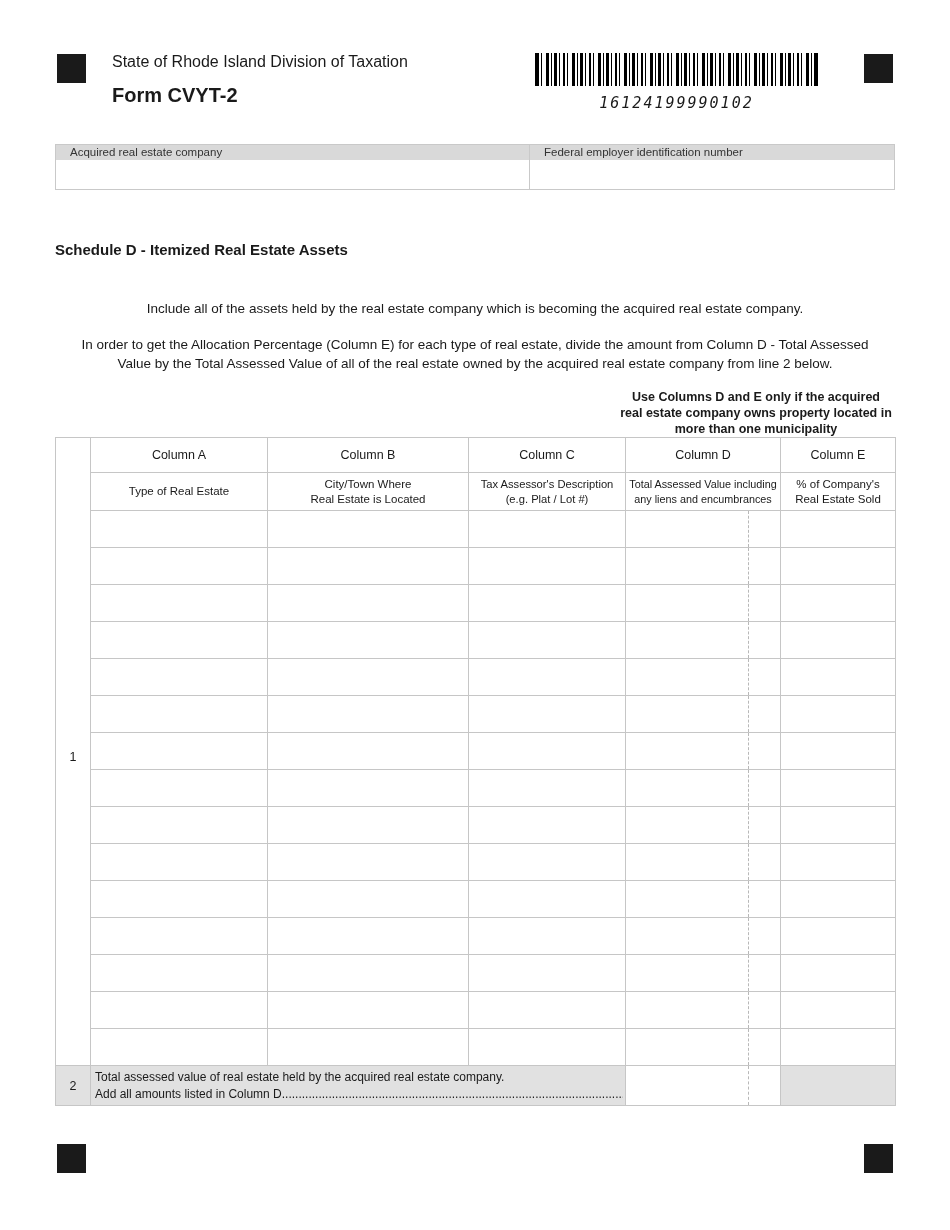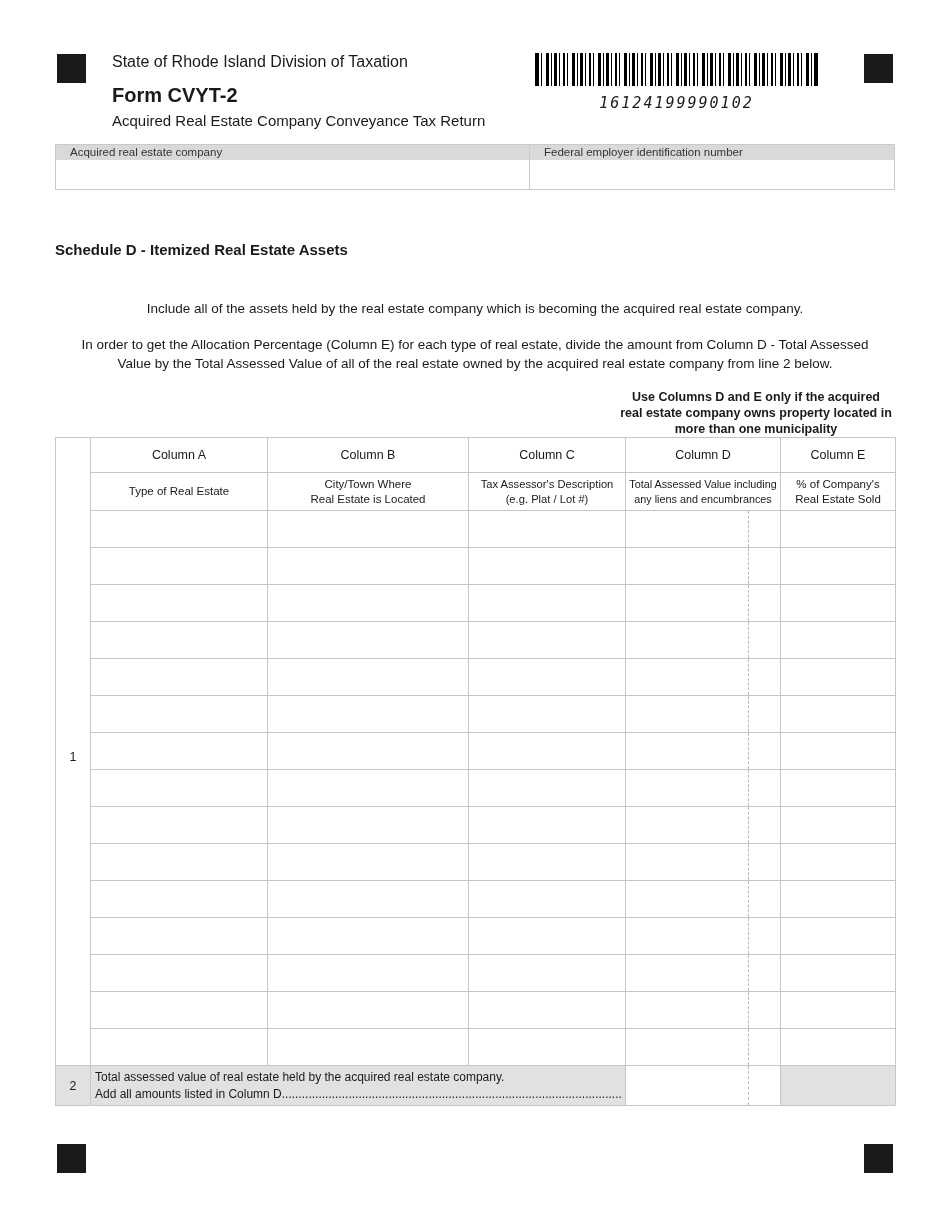--- a/index.html
+++ b/index.html
@@ -79,21 +79,20 @@
 <div class="page">
 
   <div class="corner tl"></div>
   <div class="corner tr"></div>
   <div class="corner bl"></div>
   <div class="corner br"></div>
 
   <div class="hdr">
     <div class="agency">State of Rhode Island Division of Taxation</div>
     <div class="form-title">Form CVYT-2</div>
-    <div class="form-subtitle">Acquired Real Estate Company Conveyance Tax Return</div>
   </div>
 
   <div class="barcode-wrap">
     <div class="barcode"></div>
     <div class="barcode-num">16124199990102</div>
   </div>
 
   <div class="ident">
     <div class="field company">
       <div class="lbl">Acquired real estate company</div>

